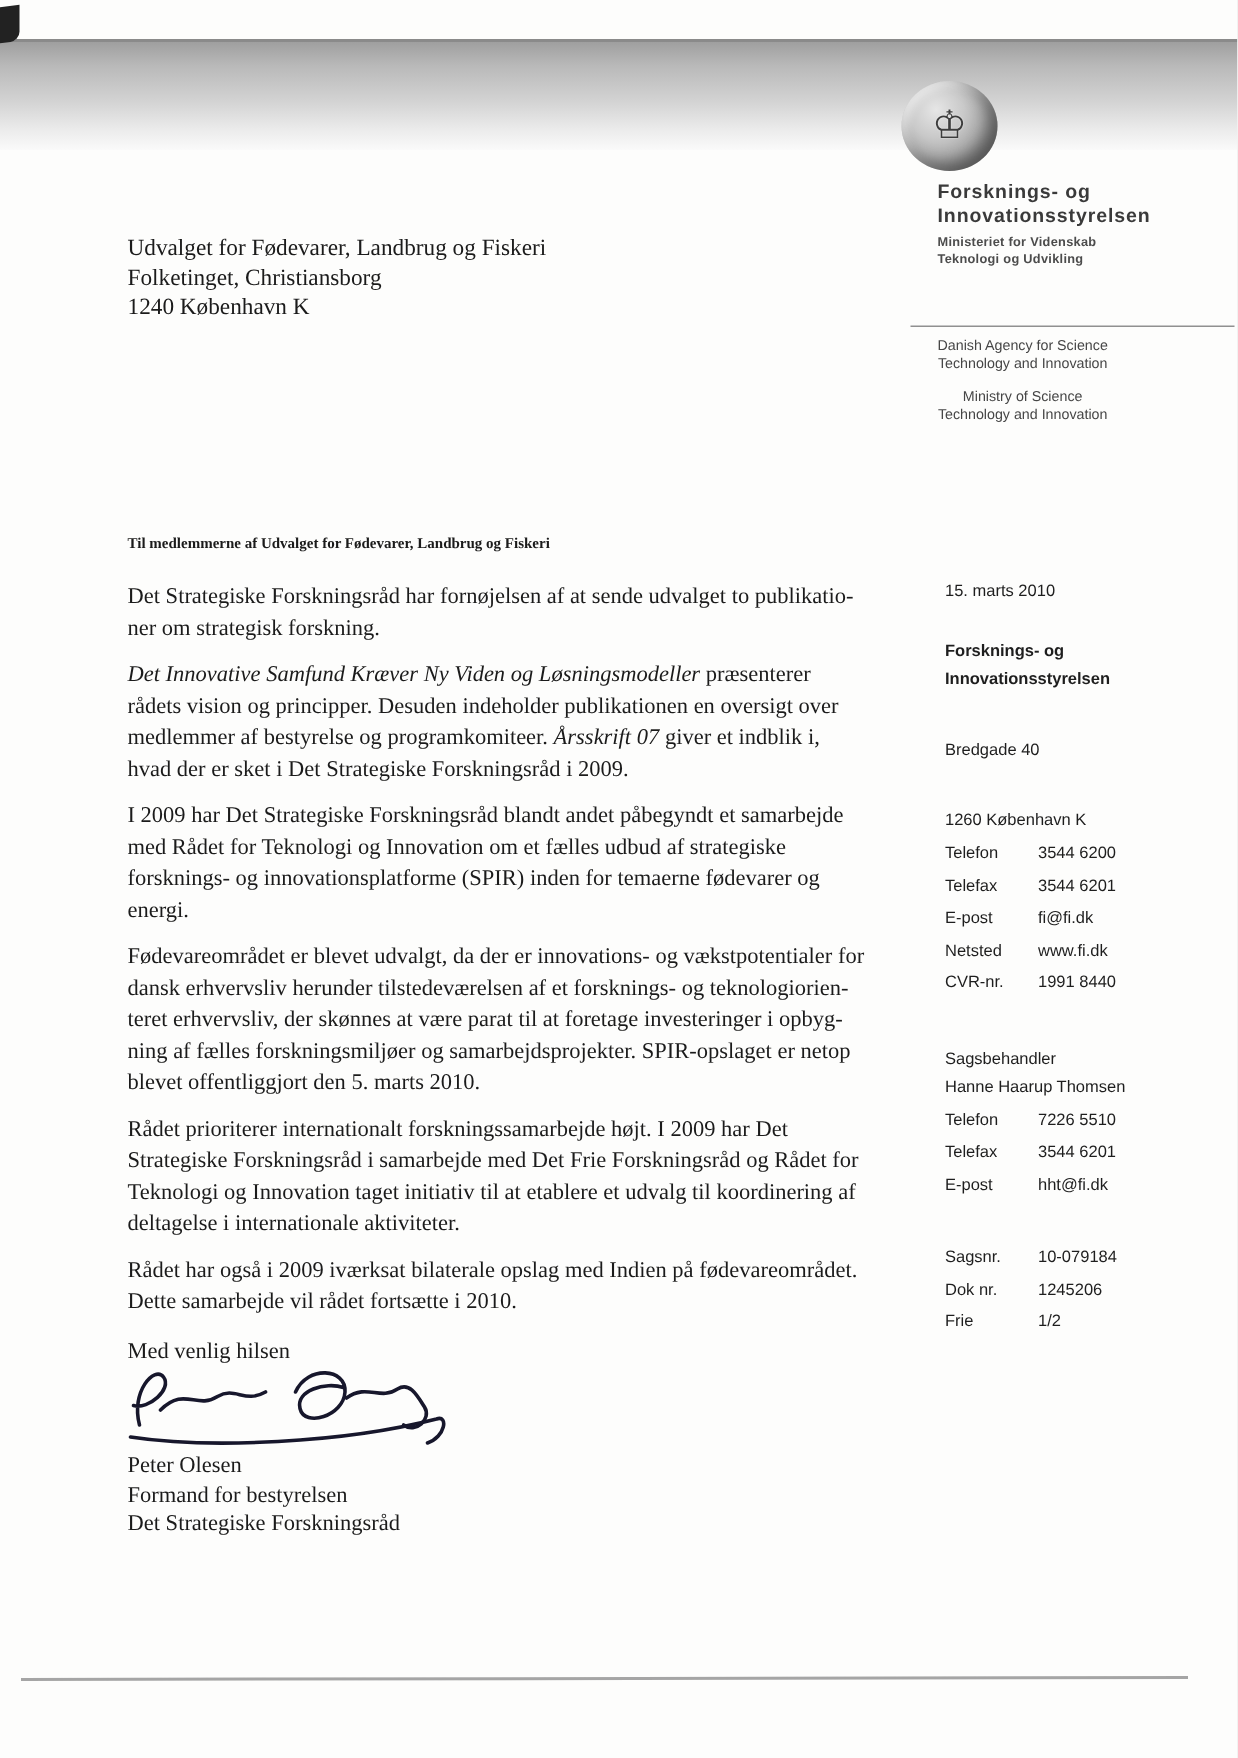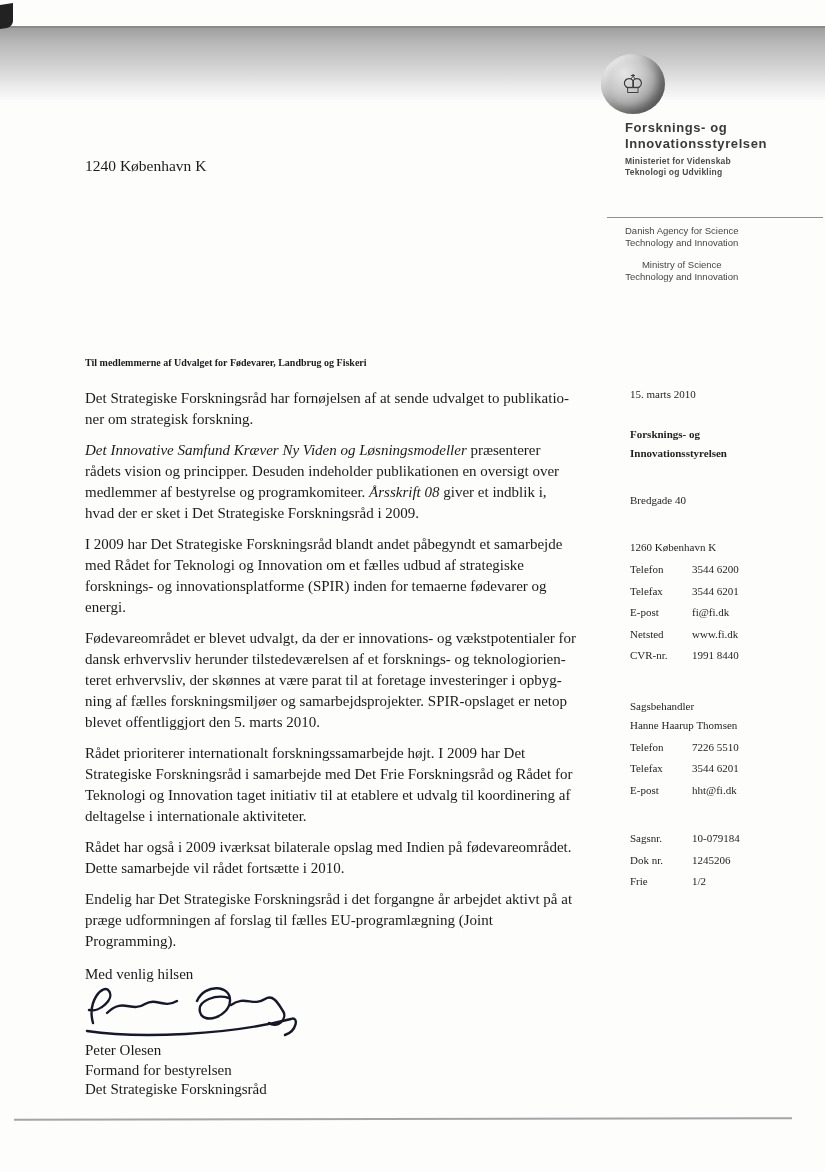--- a/index.html
+++ b/index.html
@@ -40,41 +40,43 @@
   .subject{font-weight:bold;font-size:10px;margin:0 0 15px 0;}
   .body-col p{margin:0 0 10px 0;white-space:pre-line;}
   .it{font-style:italic;}
   .closing{margin-top:12px;}
 
   .signature{margin:-6px 0 0 -6px;display:block;}
   .sig-block div{line-height:19.5px;}
 
   
   .sidebar{position:absolute;left:630px;top:388px;width:188px;
-           font-family:Liberation Serif, serif;font-size:11px;color:#1e1e1e;}
+           font-family:Liberation Sans, sans-serif;font-size:11px;color:#1e1e1e;}
   .sb-date{margin-bottom:25px;}
   .sb-org div{font-weight:bold;line-height:19px;}
   .sb-addr div{line-height:19px;margin-top:28px;}
   .sb-rows{margin-top:2px;}
   .sb-row{display:flex;line-height:21.5px;}
   .sb-row .lbl{flex:0 0 62px;}
   .sb-group2{margin-top:30px;}
   .sb-group2 .hd{line-height:19px;}
   .sb-group3{margin-top:27px;}
 </style>
 </head>
 <body>
 
 <div class="page">
 
   <div class="scan-band"></div>
   <div class="scan-corner"></div>
   <div class="scan-line-bottom"></div>
 
   <div class="recipient">
+    <div>Udvalget for Fødevarer, Landbrug og Fiskeri</div>
+    <div>Folketinget, Christiansborg</div>
     <div>1240 København K</div>
   </div>
 
   <div class="logo">
     <span class="crown">♔</span>
   </div>
 
   <div class="letterhead">
     <div class="lh-name">
       <div>Forsknings- og</div>
@@ -100,41 +102,38 @@
   </div>
 
   <div class="body-col">
     <h2 class="subject">Til medlemmerne af Udvalget for Fødevarer, Landbrug og Fiskeri</h2>
 
     <p>Det Strategiske Forskningsråd har fornøjelsen af at sende udvalget to publikatio-
 ner om strategisk forskning.</p>
 
     <p><span class="it">Det Innovative Samfund Kræver Ny Viden og Løsningsmodeller</span><span> præsenterer
 rådets vision og principper. Desuden indeholder publikationen en oversigt over
-medlemmer af bestyrelse og programkomiteer. </span><span class="it">Årsskrift 08</span><span> giver et indblik i,
+medlemmer af bestyrelse og programkomiteer. </span><span class="it">Årsskrift 07</span><span> giver et indblik i,
 hvad der er sket i Det Strategiske Forskningsråd i 2009.</span></p>
 
     <p>I 2009 har Det Strategiske Forskningsråd blandt andet påbegyndt et samarbejde
 med Rådet for Teknologi og Innovation om et fælles udbud af strategiske
 forsknings- og innovationsplatforme (SPIR) inden for temaerne fødevarer og
 energi.</p>
     <p>Fødevareområdet er blevet udvalgt, da der er innovations- og vækstpotentialer for
 dansk erhvervsliv herunder tilstedeværelsen af et forsknings- og teknologiorien-
 teret erhvervsliv, der skønnes at være parat til at foretage investeringer i opbyg-
 ning af fælles forskningsmiljøer og samarbejdsprojekter. SPIR-opslaget er netop
 blevet offentliggjort den 5. marts 2010.</p>
     <p>Rådet prioriterer internationalt forskningssamarbejde højt. I 2009 har Det
 Strategiske Forskningsråd i samarbejde med Det Frie Forskningsråd og Rådet for
 Teknologi og Innovation taget initiativ til at etablere et udvalg til koordinering af
 deltagelse i internationale aktiviteter.</p>
     <p>Rådet har også i 2009 iværksat bilaterale opslag med Indien på fødevareområdet.
 Dette samarbejde vil rådet fortsætte i 2010.</p>
-    <p>Endelig har Det Strategiske Forskningsråd i det forgangne år arbejdet aktivt på at
-præge udformningen af forslag til fælles EU-programlægning (Joint
-Programming).</p>
 
     <div class="closing">Med venlig hilsen</div>
 
     <svg class="signature" width="230" height="62" viewBox="0 0 230 62" fill="none" xmlns="http://www.w3.org/2000/svg">
       <g stroke="#17172c" stroke-width="2.4" stroke-linecap="round" fill="none">
         <path d="M14 44 C8 22 24 4 30 12 C36 20 20 34 10 31"></path>
         <path d="M28 34 C44 18 52 34 66 25 C78 18 84 30 98 22"></path>
         <path d="M118 22 C126 4 152 6 151 22 C150 38 124 46 121 33 C118 21 138 15 150 19"></path>
         <path d="M152 26 C166 16 174 28 186 20 C194 15 199 24 204 32 C209 40 198 50 190 44"></path>
         <path d="M8 52 C60 60 150 56 212 40 C220 37 218 52 206 56"></path>

